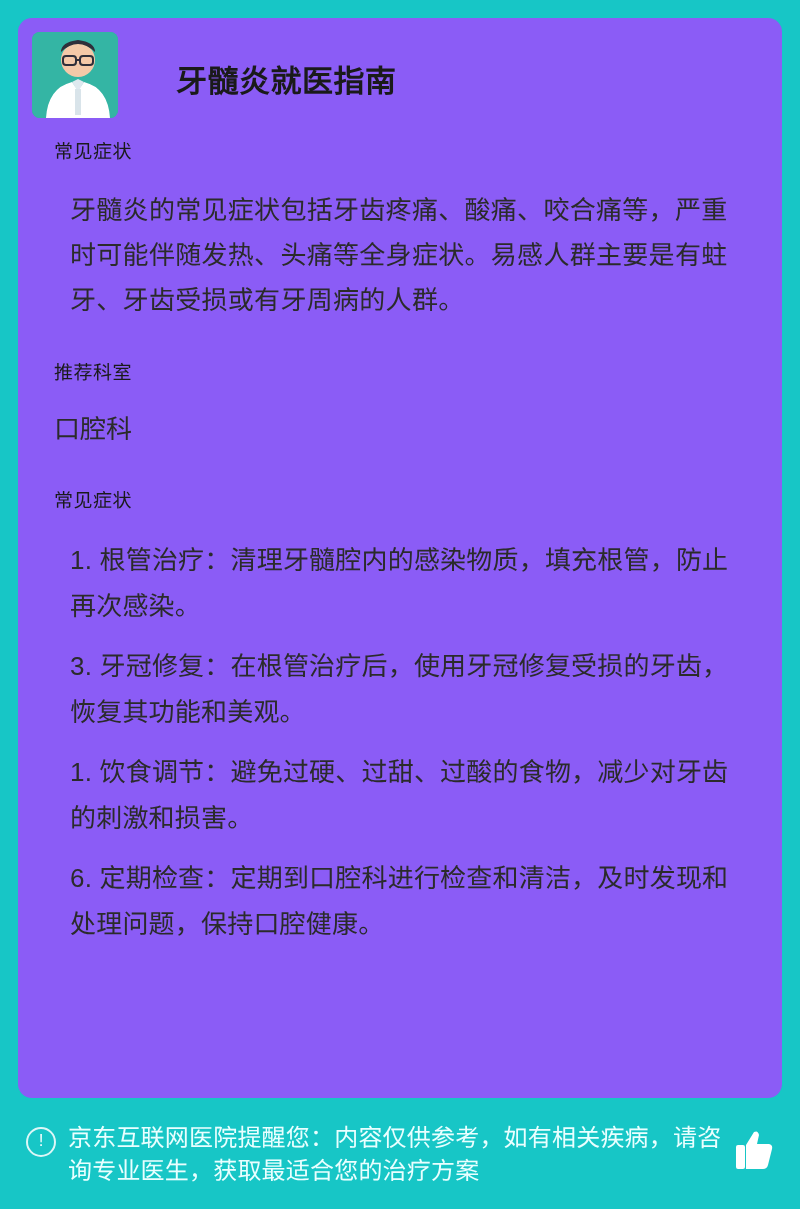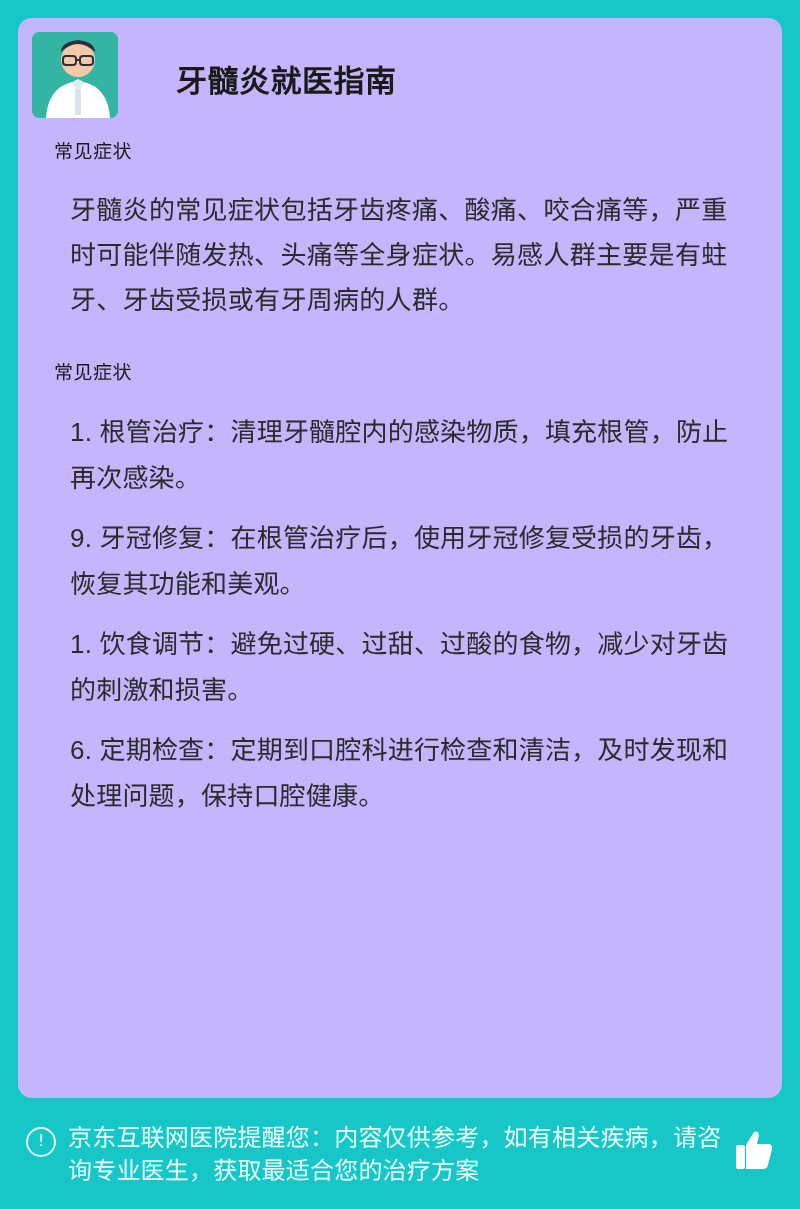--- a/index.html
+++ b/index.html
@@ -16,21 +16,21 @@
   .page {
     position: relative;
     width: 800px;
     height: 1209px;
     box-sizing: border-box;
     background: #17c6c6;
     padding: 18px 18px 0 18px;
   }
   .card {
     position: relative;
-    background: #c4b5fd;
+    background: #8b5cf6;
     border-radius: 14px;
     width: 764px;
     height: 1080px;
     box-sizing: border-box;
     padding: 44px 36px 30px 36px;
     overflow: hidden;
   }
   .avatar {
     position: absolute;
     left: 14px;
@@ -149,26 +149,30 @@
       </svg>
     </div>
 
     <h1 class="doc-title">牙髓炎就医指南</h1>
 
     <div class="section">
       <h2 class="sec-title">常见症状</h2>
       <p class="body-text">牙髓炎的常见症状包括牙齿疼痛、酸痛、咬合痛等，严重时可能伴随发热、头痛等全身症状。易感人群主要是有蛀牙、牙齿受损或有牙周病的人群。</p>
     </div>
 
+    <div class="section">
+      <h2 class="sec-title">推荐科室</h2>
+      <p class="plain-line">口腔科</p>
+    </div>
 
     <div class="section">
       <h2 class="sec-title">常见症状</h2>
       <ol class="points">
         <li>1. 根管治疗：清理牙髓腔内的感染物质，填充根管，防止再次感染。</li>
-        <li>9. 牙冠修复：在根管治疗后，使用牙冠修复受损的牙齿，恢复其功能和美观。</li>
+        <li>3. 牙冠修复：在根管治疗后，使用牙冠修复受损的牙齿，恢复其功能和美观。</li>
         <li>1. 饮食调节：避免过硬、过甜、过酸的食物，减少对牙齿的刺激和损害。</li>
         <li>6. 定期检查：定期到口腔科进行检查和清洁，及时发现和处理问题，保持口腔健康。</li>
       </ol>
     </div>
 
   </div>
 
   <div class="footer">
     <div class="footer-icon">!</div>
     <p class="footer-text">京东互联网医院提醒您：内容仅供参考，如有相关疾病，请咨询专业医生，获取最适合您的治疗方案</p>

